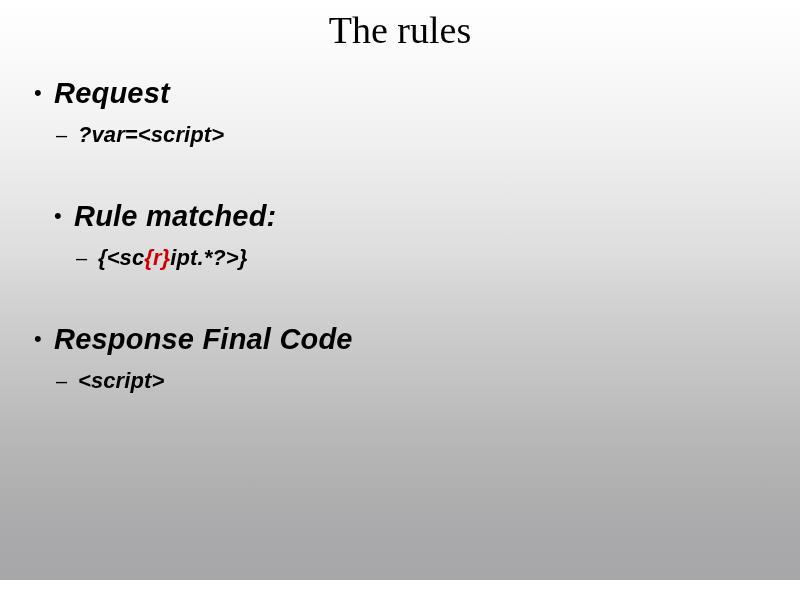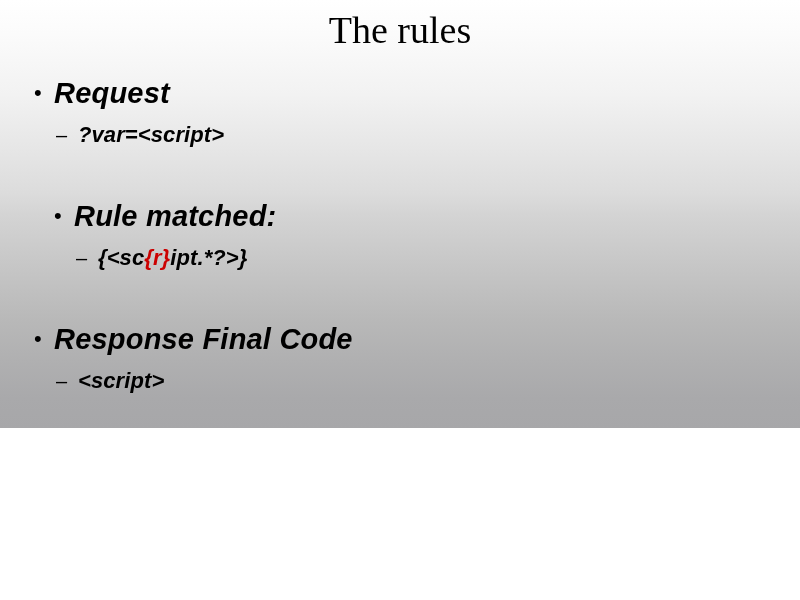--- a/index.html
+++ b/index.html
@@ -9,21 +9,21 @@
   body {
     width: 800px;
     height: 600px;
     overflow: hidden;
     font-family: "Liberation Sans", sans-serif;
   }
 
   #slide {
     position: relative;
     width: 800px;
-    height: 428px;
+    height: 580px;
     box-sizing: border-box;
     
     background: linear-gradient(to bottom,
         #ffffff 0%,
         #fbfbfb 8%,
         #f2f2f2 22%,
         #e6e6e6 35%,
         #dcdcdc 45%,
         #d4d4d4 50%,
         #cbcbcb 58%,

